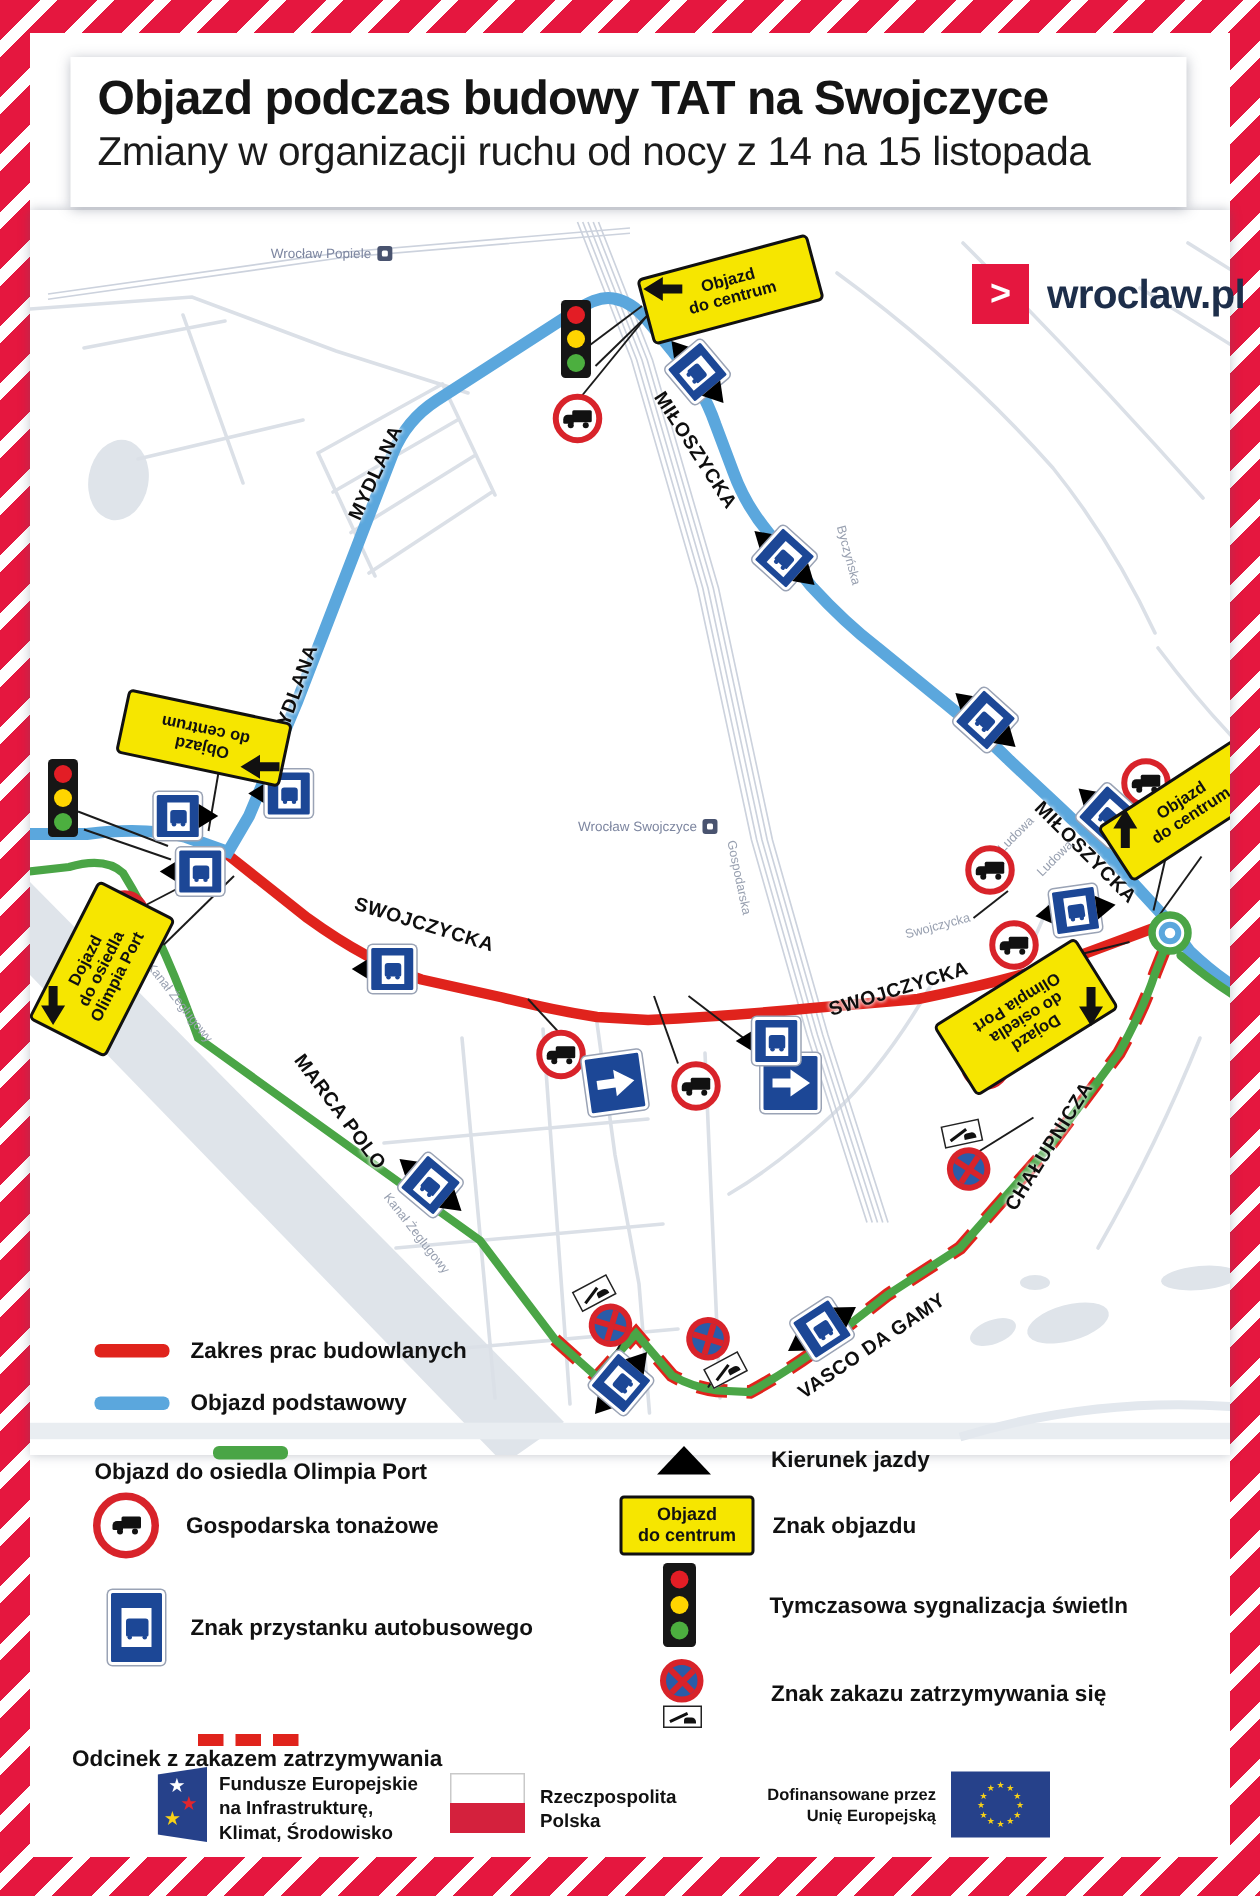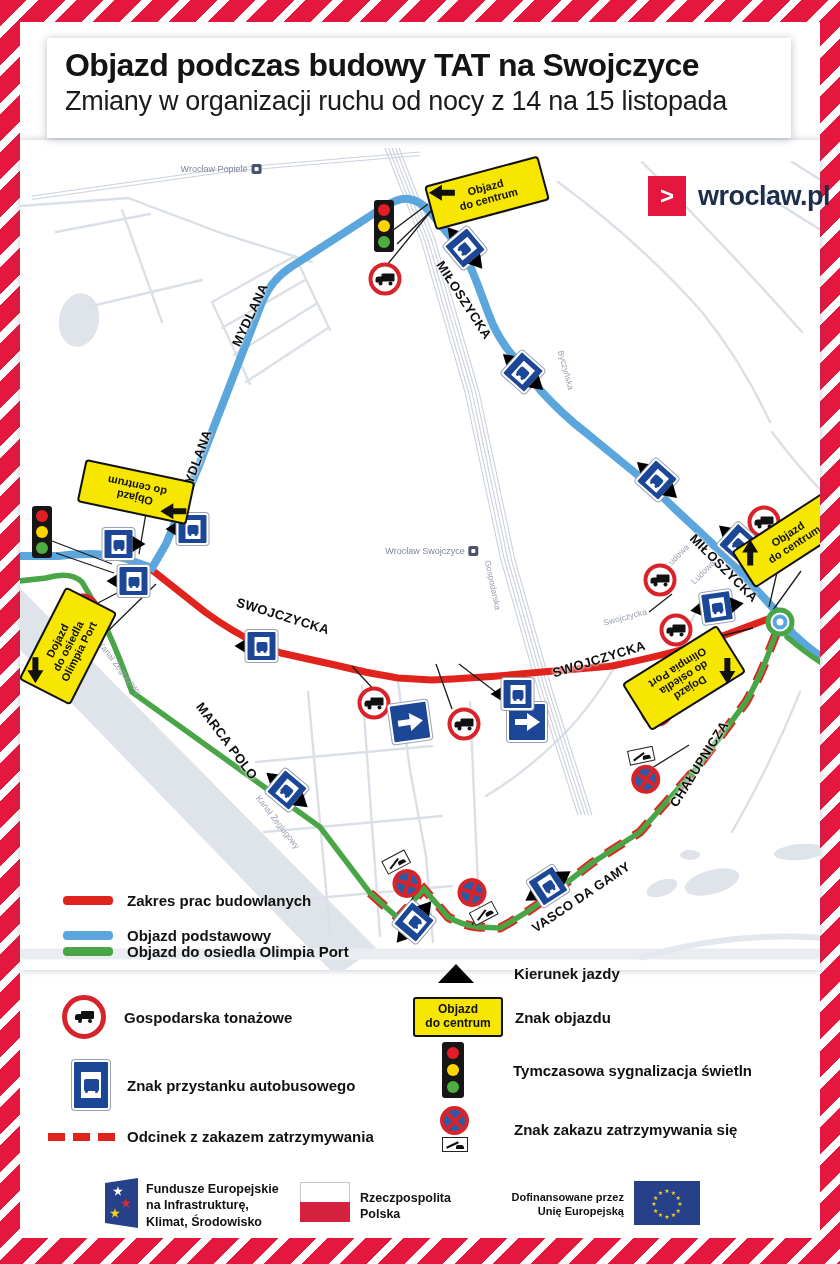--- a/index.html
+++ b/index.html
@@ -487,21 +487,21 @@
   <div class="legend">
 
     <div class="lrow" style="left:63px;top:892px;">
       <span class="sw" style="background:#e0231c"></span>
       <span class="llabel">Zakres prac budowlanych</span>
     </div>
     <div class="lrow" style="left:63px;top:927px;">
       <span class="sw" style="background:#5ba7dd"></span>
       <span class="llabel">Objazd podstawowy</span>
     </div>
-    <div class="lrow" style="left:63px;top:943px;">
+    <div class="lrow" style="left:63px;top:964px;flex-direction:column;">
       <span class="sw" style="background:#4aa546"></span>
       <span class="llabel">Objazd do osiedla Olimpia Port</span>
     </div>
     <div class="lrow" style="left:62px;top:995px;">
       <span class="truckc" style="position:static;width:44px;height:44px;border-width:5px;margin-right:18px;">
           <span class="truck">
             <i class="body"></i>
             <i class="cab"></i>
             <i class="w1"></i>
             <i class="w2"></i>
@@ -513,21 +513,21 @@
       <span class="bsign" style="width:34px;height:46px;margin-right:17px;">
           <span class="bus-inner" style="width:20px;height:26px;">
             <span class="bus-glyph" style="width:15px;height:12px;">
               <i></i>
               <i></i>
             </span>
           </span>
         </span>
       <span class="llabel">Znak przystanku autobusowego</span>
     </div>
-    <div class="lrow" style="left:48px;top:1128px;">
+    <div class="lrow" style="left:48px;top:1156px;flex-direction:column;">
       <span class="dashsw">
           <i></i>
           <i></i>
           <i></i>
         </span>
       <span class="llabel">Odcinek z zakazem zatrzymywania</span>
     </div>
 
     <div class="lrow" style="left:438px;top:964px;">
       <span class="tri-up" style="margin-right:40px;"></span>

